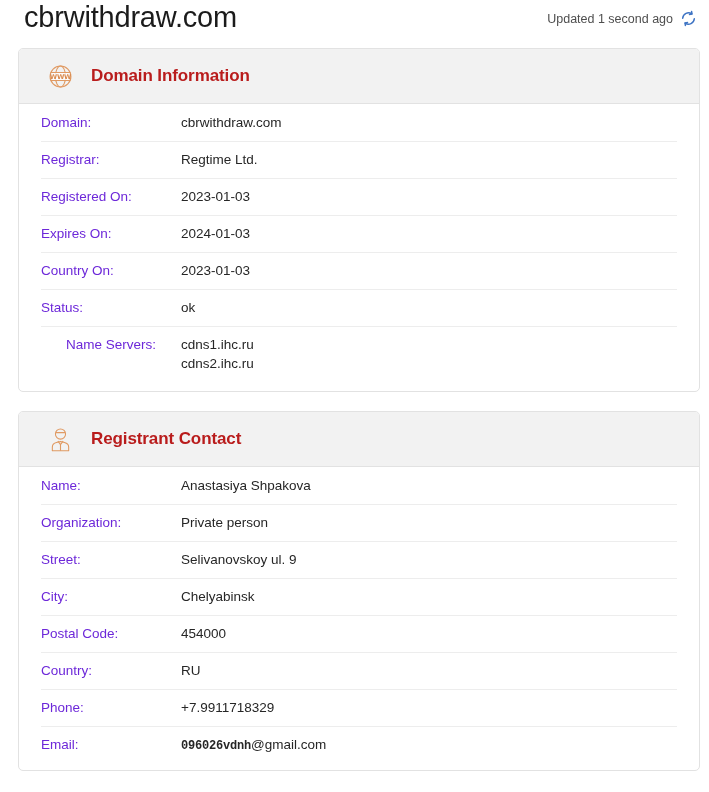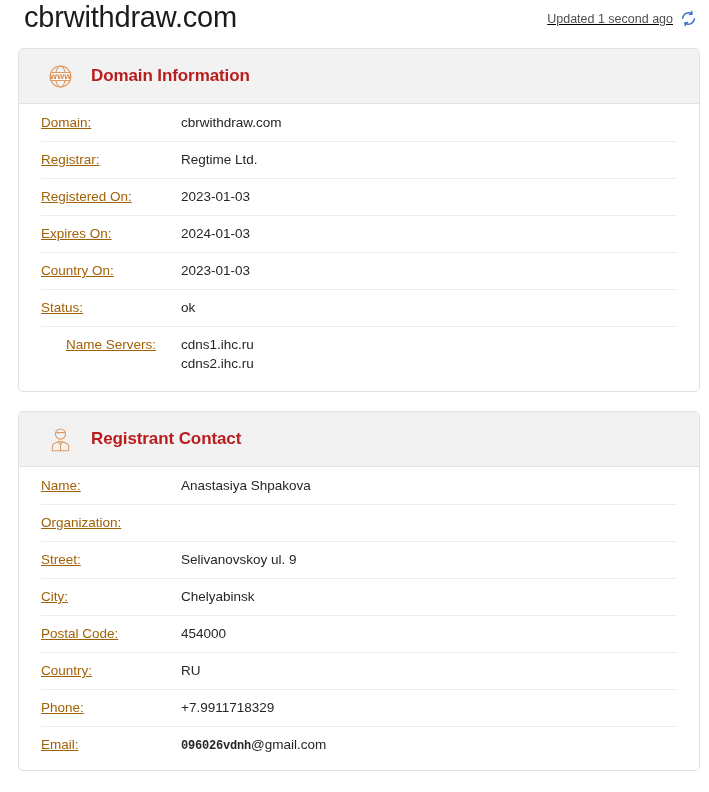--- a/index.html
+++ b/index.html
@@ -36,21 +36,20 @@
     line-height: 34px;
     white-space: nowrap;
   }
 
   .updated-wrap {
     display: flex;
     align-items: center;
     gap: 7px;
     padding-top: 10px;
     white-space: nowrap;
-    text-decoration: underline;
   }
 
   .updated-text {
     font-size: 12.5px;
     color: #4e4e4e;
     line-height: 16px;
   }
 
   .refresh-icon {
     width: 17px;
@@ -112,24 +111,23 @@
     right: 22px;
     top: 0;
     height: 1px;
     background: #ededed;
   }
 
   .row-label {
     width: 140px;
     flex: 0 0 140px;
     font-size: 13.5px;
-    color: #a16207;
+    color: #6d28d9;
     line-height: 17px;
     padding-top: 10px;
-    text-decoration: underline;
   }
 
   .row-value {
     font-size: 13.5px;
     color: #262626;
     line-height: 17px;
     padding-top: 10px;
     word-break: break-word;
   }
 
@@ -239,20 +237,21 @@
 
     <div class="panel-body">
 
       <div class="row">
         <div class="row-label">Name:</div>
         <div class="row-value">Anastasiya Shpakova</div>
       </div>
 
       <div class="row">
         <div class="row-label">Organization:</div>
+        <div class="row-value">Private person</div>
       </div>
 
       <div class="row">
         <div class="row-label">Street:</div>
         <div class="row-value">Selivanovskoy ul. 9</div>
       </div>
 
       <div class="row">
         <div class="row-label">City:</div>
         <div class="row-value">Chelyabinsk</div>

